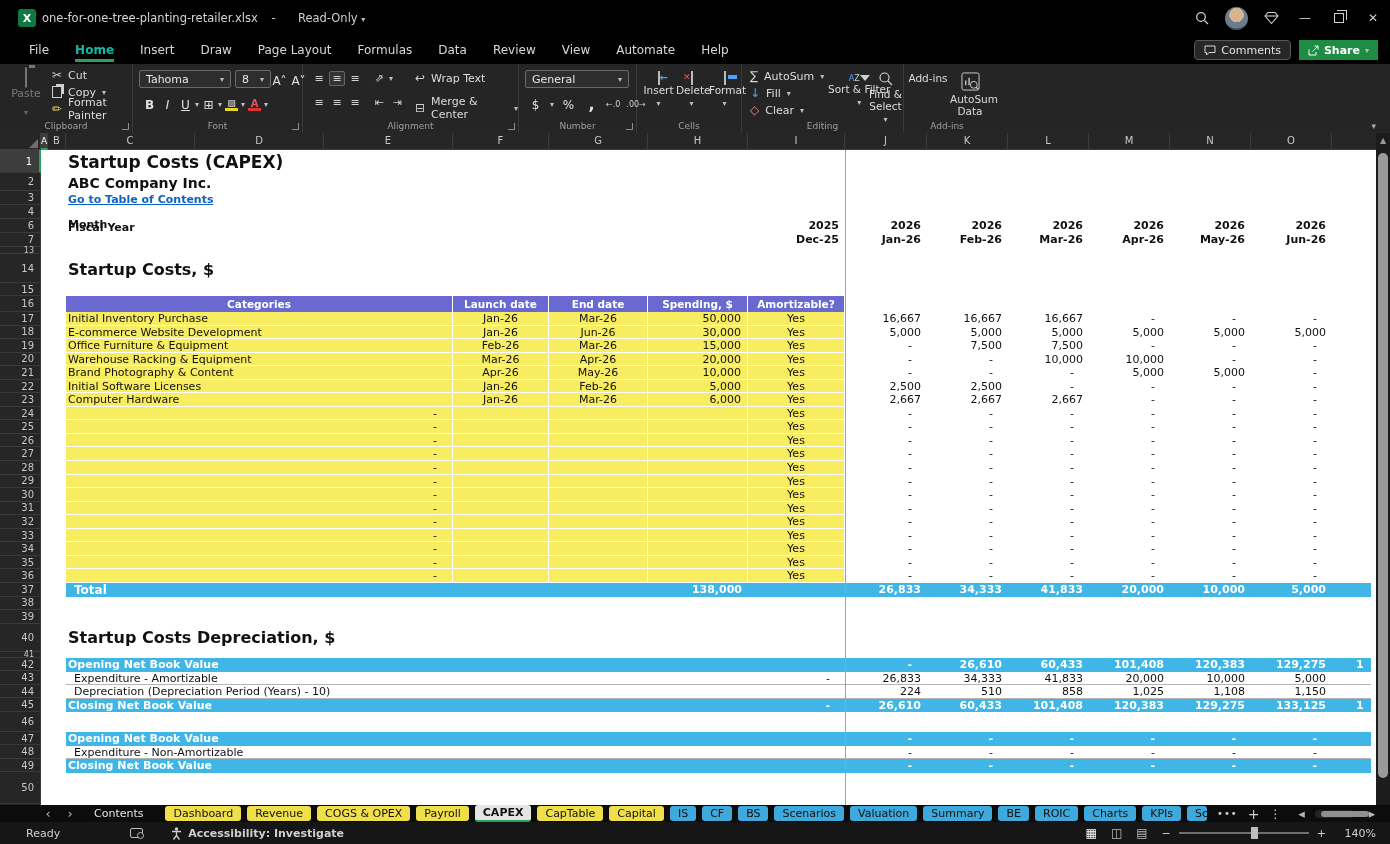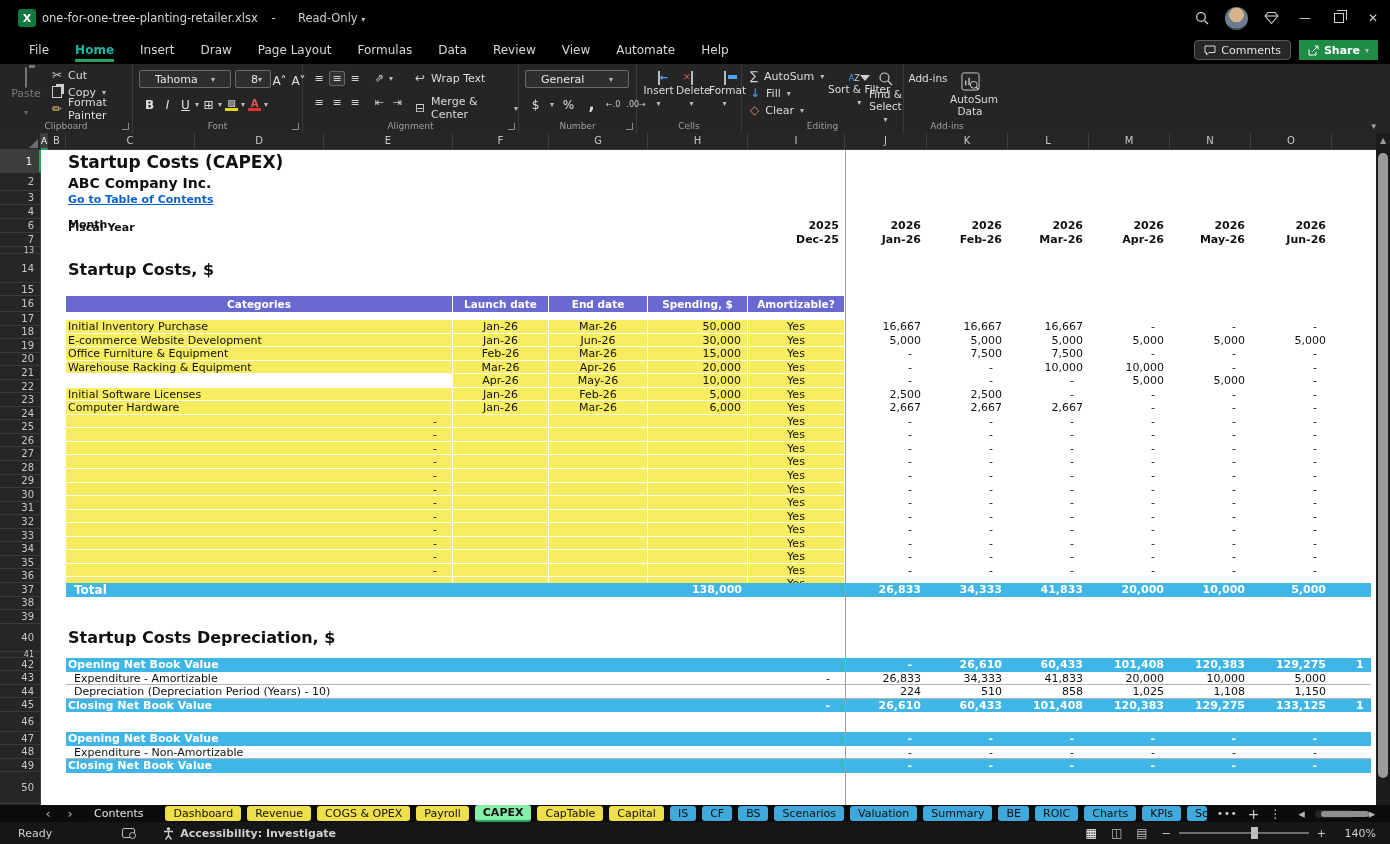--- a/index.html
+++ b/index.html
@@ -33,21 +33,21 @@
   .lnch{position:absolute;right:3px;bottom:3px;width:7px;height:7px;border-right:1px solid #8a8a8a;border-bottom:1px solid #8a8a8a}
   .ric{color:#cfcfcf;font-size:12px;display:inline-block;text-align:center}
   .rlabel{font-size:11px;color:#dcdcdc}
   .chev{font-size:8px;color:#bdbdbd}
   .rrow{display:flex;align-items:center;gap:6px}
   .paste{position:absolute;left:8px;top:4px;width:36px;height:48px;opacity:.45;text-align:center}
   .clip-ic{width:15px;height:19px;border:1.5px solid #d8d8d8;border-radius:2px;margin:0 auto;position:relative}
   .clip-ic:before{content:"";position:absolute;left:3px;top:-3px;width:6px;height:3px;background:#d8d8d8}
   .cstack{position:absolute;left:52px;top:4px;display:flex;flex-direction:column;gap:3px}
   .cstack .rrow{height:14px}
-  .combo{height:18px;border:1px solid #6a6a6a;border-radius:2px;background:#2e2e2e;font-size:11px;color:#e6e6e6;display:flex;align-items:center;justify-content:space-between;padding:0 15px}
+  .combo{height:18px;border:1px solid #6a6a6a;border-radius:2px;background:#2e2e2e;font-size:11px;color:#e6e6e6;display:flex;align-items:center;justify-content:space-between;padding:0 6px}
   .fmt-btn{width:17px;height:17px;display:flex;align-items:center;justify-content:center;font-size:12px;color:#e0e0e0}
   .bar-y{display:block;width:13px;height:3px;background:#e8d722;margin-top:1px}
   .bar-r{display:block;width:13px;height:3px;background:#d33}
   .alico{font-size:11px;color:#cfcfcf;width:16px;text-align:center}
   .alico.sel{border:1px solid #666;background:#333;border-radius:2px}
   .cells-btn{width:31px;text-align:center;font-size:10.5px;color:#dcdcdc}
   .cells-ic{width:22px;height:15px;margin:0 auto 2px;border:1px solid #bbb;position:relative;background:linear-gradient(#bbb,#bbb) 50% 0/1px 100% no-repeat,linear-gradient(#bbb,#bbb) 0 50%/100% 1px no-repeat}
   .cells-ic.ins:after{content:"←";position:absolute;left:1px;top:0px;color:#4da3ff;font-size:10px;font-weight:bold}
   .cells-ic.del:after{content:"✕";position:absolute;right:1px;top:0px;color:#e05555;font-size:9px;font-weight:bold}
   .cells-ic.fmt:after{content:"";position:absolute;left:3px;top:3px;width:9px;height:4px;background:#4da3ff}
@@ -105,31 +105,31 @@
   .dlabel{position:absolute;left:2px;font-size:11px;color:#111;white-space:nowrap}
   .drow.white .dlabel{left:8px}
 
   
   .tabbar{position:absolute;left:0;top:805px;width:1390px;height:17px;background:#0c0c0c;display:flex;align-items:center;gap:6px;padding-left:40px}
   .tnav{color:#b5b5b5;font-size:13px;width:16px;text-align:center}
   .stab{height:15px;border-radius:3px;font-size:11px;display:flex;align-items:center;padding:0 8px;white-space:nowrap;color:#111}
   .stab.plain{background:none;color:#e4e4e4;margin-right:6px;padding:0 10px}
   .stab.yellow{background:var(--tab-yellow)}
   .stab.blue{background:var(--tab-blue)}
-  .stab.active{background:#86efac;font-weight:bold;border-bottom:2px solid var(--accent-green);height:17px}
+  .stab.active{background:#e5e5e5;font-weight:bold;border-bottom:2px solid var(--accent-green);height:17px}
   .stab.clipped{width:20px;overflow:hidden;padding:0 0 0 8px}
   .tmore{color:#cfcfcf;font-size:10px;letter-spacing:1px;margin-left:4px}
   .tplus{color:#cfcfcf;font-size:14px;margin:0 4px}
   .tdots{color:#cfcfcf;font-size:12px;margin-right:6px}
   .hscroll{flex:1;height:8px;background:#242424;border-radius:4px;position:relative;margin-right:4px}
   .hthumb{position:absolute;left:6px;top:1px;width:48px;height:6px;background:#8f8f8f;border-radius:3px}
 
   
   .statusbar{position:absolute;left:0;top:822px;width:1390px;height:22px;background:#161616;display:flex;align-items:center;font-size:11px;color:#cfcfcf}
-  .sb-ready{margin-left:18px}
+  .sb-ready{margin-left:26px}
   .macro-ic{width:13px;height:10px;border:1px solid #bdbdbd;border-radius:2px;margin-left:70px;position:relative}
   .macro-ic:after{content:"";position:absolute;right:-2px;bottom:-2px;width:5px;height:5px;border-radius:50%;background:#161616;border:1px solid #bdbdbd}
   .acc{display:flex;align-items:center;gap:6px;margin-left:28px;font-weight:bold}
   .sb-right{position:absolute;right:0;top:0;height:22px;display:flex;align-items:center;gap:14px;padding-right:14px}
   .view-ic{font-size:12px;color:#bdbdbd}
   .view-ic.sel{color:#fff}
   .zoomline{display:flex;align-items:center;gap:8px}
   .ztrack{width:130px;height:2px;background:#6f6f6f;position:relative}
   .zthumb{position:absolute;left:72px;top:-5px;width:7px;height:12px;background:#bdbdbd}
   .zpct{width:36px;text-align:right}
@@ -461,21 +461,21 @@
 <div class="s-text bold" style="left:68px;top:260px;font-size:16px">Startup Costs, $</div>
 
 <div class="rowc thead" style="top:296px">
   <span class="cc colC">Categories</span>
   <span class="cc colF">Launch date</span>
   <span class="cc colG">End date</span>
   <span class="cc colH">Spending, $</span>
   <span class="cc colI">Amortizable?</span>
 </div>
 
-<div class="rowc" style="top:320px">
+<div class="rowc" style="top:312px">
 
     <div class="trow">
       <span class="cc colC ycell">Initial Inventory Purchase</span>
       <span class="cc colF ycell ctr">Jan-26</span>
       <span class="cc colG ycell ctr">Mar-26</span>
       <span class="cc colH ycell num">50,000</span>
       <span class="cc colI ycell ctr">Yes</span>
       <span class="cc colJ num">16,667</span>
       <span class="cc colK num">16,667</span>
       <span class="cc colL num">16,667</span>
@@ -520,20 +520,21 @@
       <span class="cc colI ycell ctr">Yes</span>
       <span class="cc colJ num dv">-</span>
       <span class="cc colK num dv">-</span>
       <span class="cc colL num">10,000</span>
       <span class="cc colM num">10,000</span>
       <span class="cc colN num dv">-</span>
       <span class="cc colO num dv">-</span>
     </div>
 
     <div class="trow">
+      <span class="cc colC ycell">Brand Photography &amp; Content</span>
       <span class="cc colF ycell ctr">Apr-26</span>
       <span class="cc colG ycell ctr">May-26</span>
       <span class="cc colH ycell num">10,000</span>
       <span class="cc colI ycell ctr">Yes</span>
       <span class="cc colJ num dv">-</span>
       <span class="cc colK num dv">-</span>
       <span class="cc colL num dv">-</span>
       <span class="cc colM num">5,000</span>
       <span class="cc colN num">5,000</span>
       <span class="cc colO num dv">-</span>

